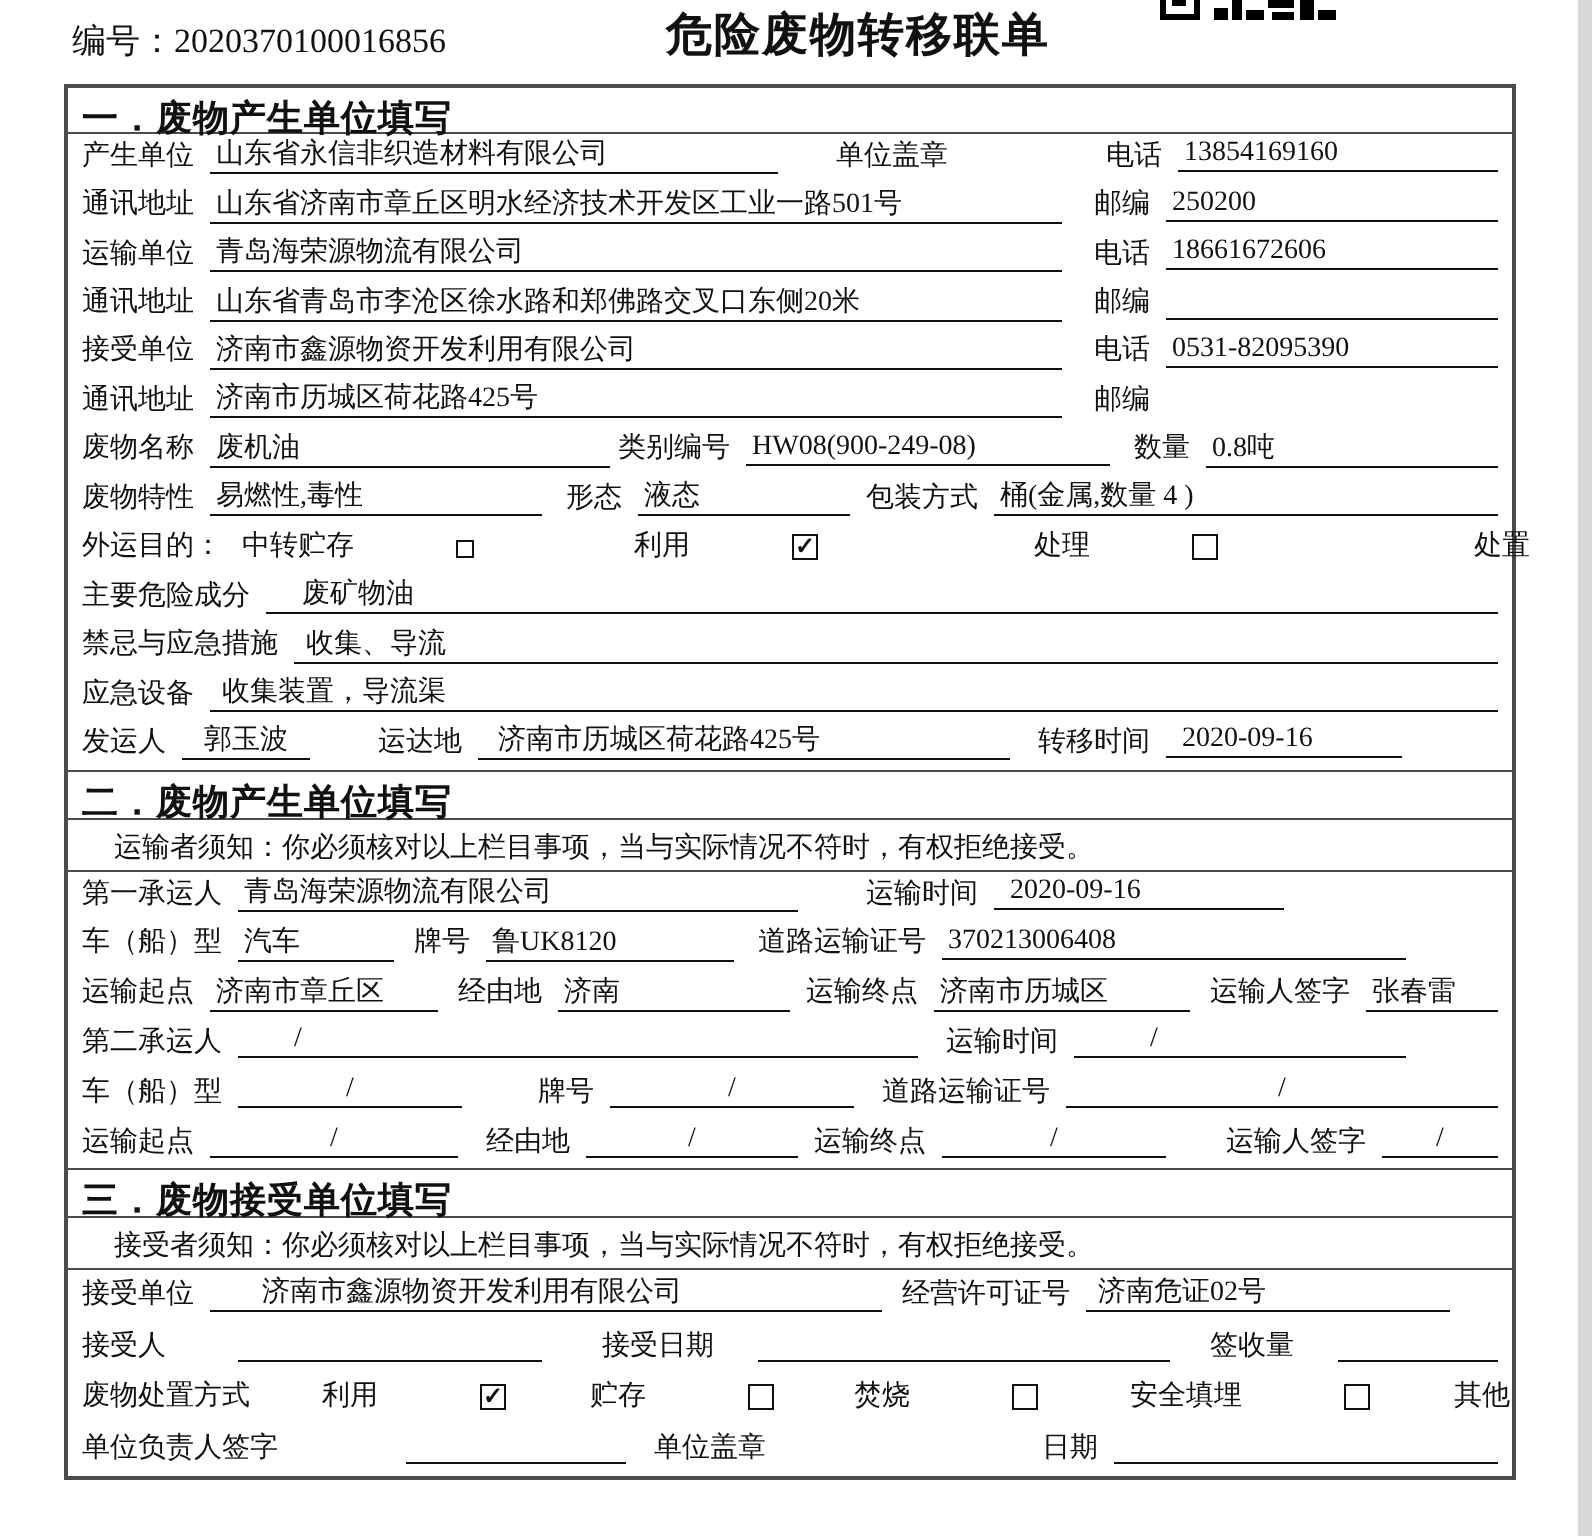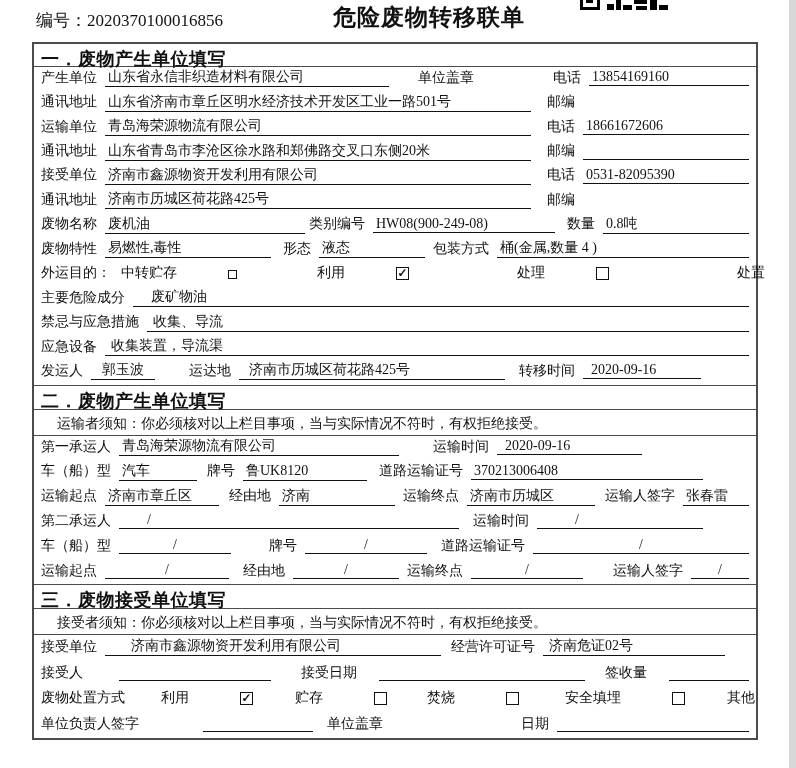--- a/index.html
+++ b/index.html
@@ -61,20 +61,21 @@
         <span class="u" style="width:284px">山东省永信非织造材料有限公司</span>
         <span class="lbl" style="margin-left:29px;margin-right:0">单位盖章</span>
         <span class="lbl" style="margin-left:79px">电话</span>
         <span class="u grow">13854169160</span>
       </div>
 
       <div class="row">
         <span class="lbl">通讯地址</span>
         <span class="u" style="width:426px">山东省济南市章丘区明水经济技术开发区工业一路501号</span>
         <span class="lbl" style="margin-left:16px">邮编</span>
+        <span class="u grow">250200</span>
       </div>
 
       <div class="row">
         <span class="lbl">运输单位</span>
         <span class="u" style="width:426px">青岛海荣源物流有限公司</span>
         <span class="lbl" style="margin-left:16px">电话</span>
         <span class="u grow">18661672606</span>
       </div>
 
       <div class="row">

